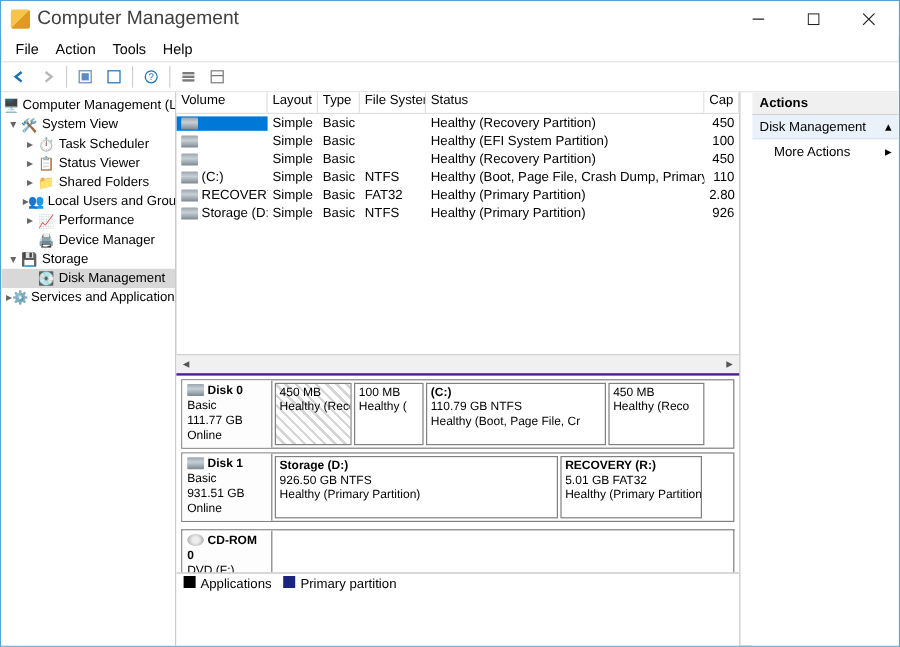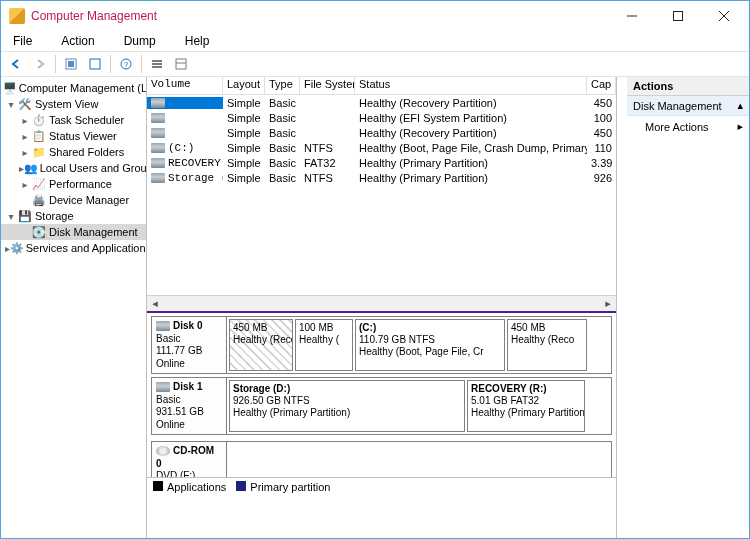--- a/index.html
+++ b/index.html
@@ -1,27 +1,27 @@
 <!DOCTYPE html>
 <html><head>
 <meta charset="utf-8">
 <style>
   * { box-sizing: border-box; margin: 0; padding: 0; }
   body { font-family: "Segoe UI", Tahoma, sans-serif; font-size: 11px; background: #fff; color: #000; width:750px; height:539px; overflow:hidden; border:1px solid #52a4da; }
   
   
   .titlebar { height:30px; background:#fff; display:flex; align-items:center; padding:0 2px 0 8px; }
   .titlebar .app-icon { width:16px; height:16px; margin-right:6px; display:inline-block; background:linear-gradient(135deg,#f7c44b 0 50%,#e09a1f 50% 100%); border-radius:2px; position:relative;}
-  .titlebar .title { font-size:12px; color:#be185d; }
+  .titlebar .title { font-size:16px; color:#404040; }
   .titlebar .spacer { flex:1; }
   .titlebar .winbtn { width:46px; height:28px; display:flex; align-items:center; justify-content:center; font-size:14px; color:#222; }
   .titlebar .winbtn svg{stroke:#222;}
   
   
-  .menubar { height:20px; padding:0 6px; display:flex; gap:17px; align-items:center; font-size:12px; }
+  .menubar { height:20px; padding:0 6px; display:flex; gap:2px; align-items:center; font-size:12px; }
   .menubar span { padding:1px 6px; }
   
   
   .toolbar { height:26px; border-top:1px solid #e3e3e3; border-bottom:1px solid #e3e3e3; display:flex; align-items:center; padding:0 4px; gap:2px; background:#fff;}
   .tbtn { width:22px; height:22px; display:flex; align-items:center; justify-content:center; border:1px solid transparent; border-radius:2px;}
   .tsep{width:1px;height:18px;background:#d0d0d0;margin:0 2px;}
   
   
   .mainarea { display:flex; height:462px; }
   
@@ -29,21 +29,21 @@
   .ltree { width:146px; border-right:1px solid #bfbfbf; overflow:hidden; font-size:11px; background:#fff; padding-top:3px;}
   .trow { display:flex; align-items:center; height:16px; padding-left:2px; white-space:nowrap; overflow:hidden;}
   .trow .tgl{width:12px;text-align:center;color:#666;font-size:10px;}
   .trow .ico{width:16px;height:14px;display:inline-flex;align-items:center;justify-content:center;margin-right:2px;}
   .sel{background:#d8d8d8;}
   
   
   .center { flex:1; display:flex; flex-direction:column; border-right:1px solid #bfbfbf; min-width:0;}
   .listhead { display:flex; height:18px; border-bottom:1px solid #e0e0e0; background:#fff; font-size:11px;}
   .listhead > div { border-right:1px solid #e0e0e0; padding:1px 4px; overflow:hidden; white-space:nowrap;}
-  .col-v{width:76px;font-family:Liberation Mono, monospace;} .col-l{width:42px;} .col-t{width:35px;} .col-f{width:55px;} .col-s{width:232px;} .col-c{flex:1;text-align:right;padding-right:6px;}
+  .col-v{width:76px;} .col-l{width:42px;} .col-t{width:35px;} .col-f{width:55px;} .col-s{width:232px;} .col-c{flex:1;text-align:right;padding-right:6px;}
   .listbody { flex:0 0 200px; overflow:hidden; font-size:11px; position:relative;}
   .lrow { display:flex; height:15px; align-items:center;}
   .lrow > div { padding:0 4px; overflow:hidden; white-space:nowrap;}
   .lrow .vico{display:inline-block;width:14px;height:10px;margin-right:3px;vertical-align:middle;}
   .vdisk{background:linear-gradient(#9aa6b0,#c8d0d6 40%,#7b8891);border-radius:1px;}
   .selrow .col-v{background:#0078d7;color:#fff;}
   .hscroll{height:16px;display:flex;align-items:center;background:#f0f0f0;border-top:1px solid #d0d0d0;}
   .hscroll .arrow{width:16px;text-align:center;color:#555;}
   .hscroll .track{flex:1;height:14px;background:#f0f0f0;}
   
@@ -94,21 +94,21 @@
       <svg width="10" height="10">
         <line x1="0" y1="0" x2="10" y2="10" stroke-width="1"></line>
         <line x1="10" y1="0" x2="0" y2="10" stroke-width="1"></line>
       </svg>
     </div>
 </div>
 
 <div class="menubar">
   <span>File</span>
   <span>Action</span>
-  <span>Dump</span>
+  <span>Tools</span>
   <span>Help</span>
 </div>
 
 <div class="toolbar">
   <div class="tbtn">
       <svg width="14" height="14">
         <path d="M9 3 L4 7 L9 11" fill="none" stroke="#1a6fb5" stroke-width="2"></path>
       </svg>
     </div>
   <div class="tbtn">
@@ -250,21 +250,21 @@
           <div class="col-f">NTFS</div>
           <div class="col-s">Healthy (Boot, Page File, Crash Dump, Primary Partition)</div>
           <div class="col-c">110</div>
         </div>
         <div class="lrow">
           <div class="col-v"><span class="vico vdisk"></span>RECOVERY (R:)</div>
           <div class="col-l">Simple</div>
           <div class="col-t">Basic</div>
           <div class="col-f">FAT32</div>
           <div class="col-s">Healthy (Primary Partition)</div>
-          <div class="col-c">3.39</div>
+          <div class="col-c">2.80</div>
         </div>
         <div class="lrow">
           <div class="col-v"><span class="vico vdisk"></span>Storage (D:)</div>
           <div class="col-l">Simple</div>
           <div class="col-t">Basic</div>
           <div class="col-f">NTFS</div>
           <div class="col-s">Healthy (Primary Partition)</div>
           <div class="col-c">926</div>
         </div>
       </div>

